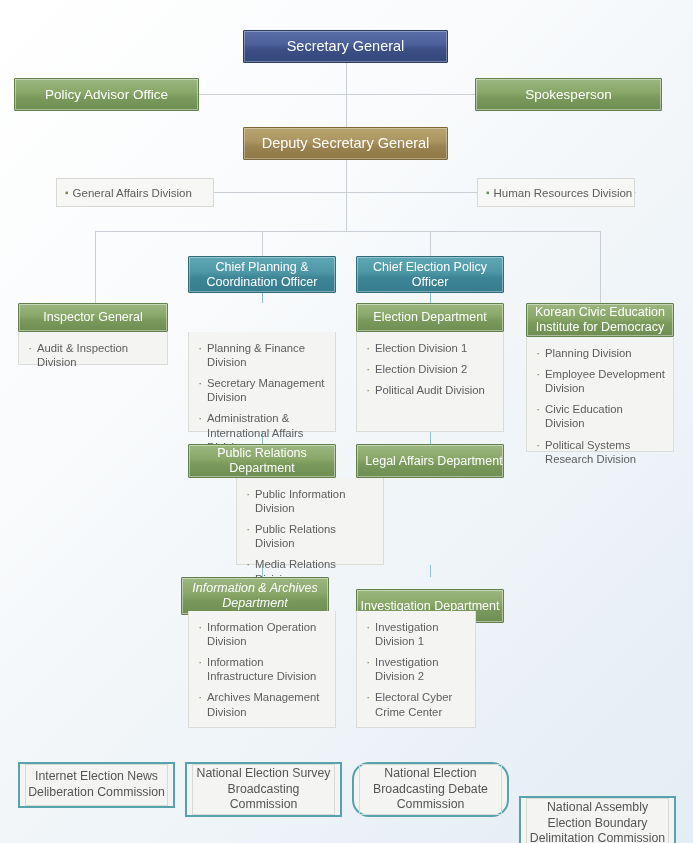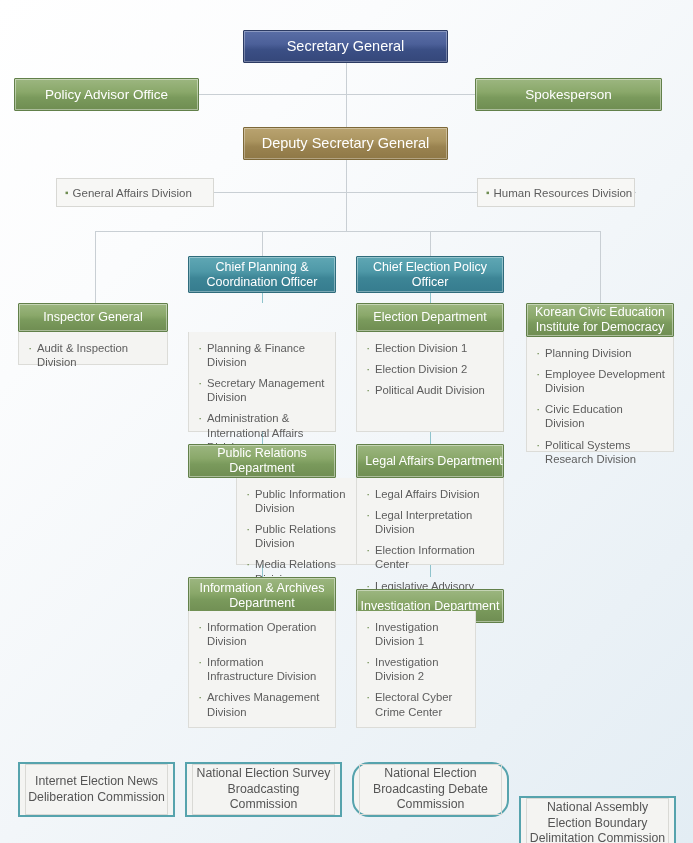--- a/index.html
+++ b/index.html
@@ -189,48 +189,40 @@
   <div class="box hdr green" style="left:188px;top:444px;width:148px;height:34px;">Public Relations Department</div>
   <div class="box panel" style="left:188px;top:478px;width:148px;height:87px;margin-left:48px;">
     <ul>
       <li>Public Information Division</li>
       <li>Public Relations Division</li>
       <li>Media Relations Division</li>
     </ul>
   </div>
 
   <div class="box hdr green" style="left:356px;top:444px;width:148px;height:34px;padding-left:8px;">Legal Affairs Department</div>
-  <div class="box panel" style="left:356px;top:478px;width:148px;height:87px;">
-    <ul>
-      <li>Legal Affairs Division</li>
-      <li>Legal Interpretation Division</li>
-      <li>Election Information Center</li>
-      <li>Legislative Advisory Division</li>
-    </ul>
-  </div>
-
-  <div class="box hdr green" style="left:188px;top:577px;width:148px;height:38px;">Information &amp; Archives Department</div>
+
+  <div class="box hdr green" style="left:181px;top:577px;width:148px;height:38px;font-style:italic;">Information &amp; Archives Department</div>
   <div class="box panel" style="left:188px;top:611px;width:148px;height:117px;">
     <ul>
       <li>Information Operation Division</li>
       <li>Information Infrastructure Division</li>
       <li>Archives Management Division</li>
     </ul>
   </div>
 
   <div class="box hdr green" style="left:356px;top:577px;width:148px;height:34px;margin-top:12px;">Investigation Department</div>
   <div class="box panel" style="left:356px;top:611px;width:120px;height:117px;">
     <ul>
       <li>Investigation Division 1</li>
       <li>Investigation Division 2</li>
       <li>Electoral Cyber Crime Center</li>
     </ul>
   </div>
 
-  <div class="box comm" style="left:18px;top:762px;width:157px;height:55px;">
+  <div class="box comm" style="left:18px;top:762px;width:157px;height:46px;">
     <span class="comm-inner">Internet Election News Deliberation Commission</span>
   </div>
   <div class="box comm" style="left:185px;top:762px;width:157px;height:55px;">
     <span class="comm-inner">National Election Survey Broadcasting Commission</span>
   </div>
   <div class="box comm" style="left:352px;top:762px;width:157px;height:55px;border-radius:17px;">
     <span class="comm-inner">National Election Broadcasting Debate Commission</span>
   </div>
   <div class="box comm" style="left:519px;top:762px;width:157px;height:55px;margin-top:34px;">
     <span class="comm-inner">National Assembly Election Boundary Delimitation Commission</span>

